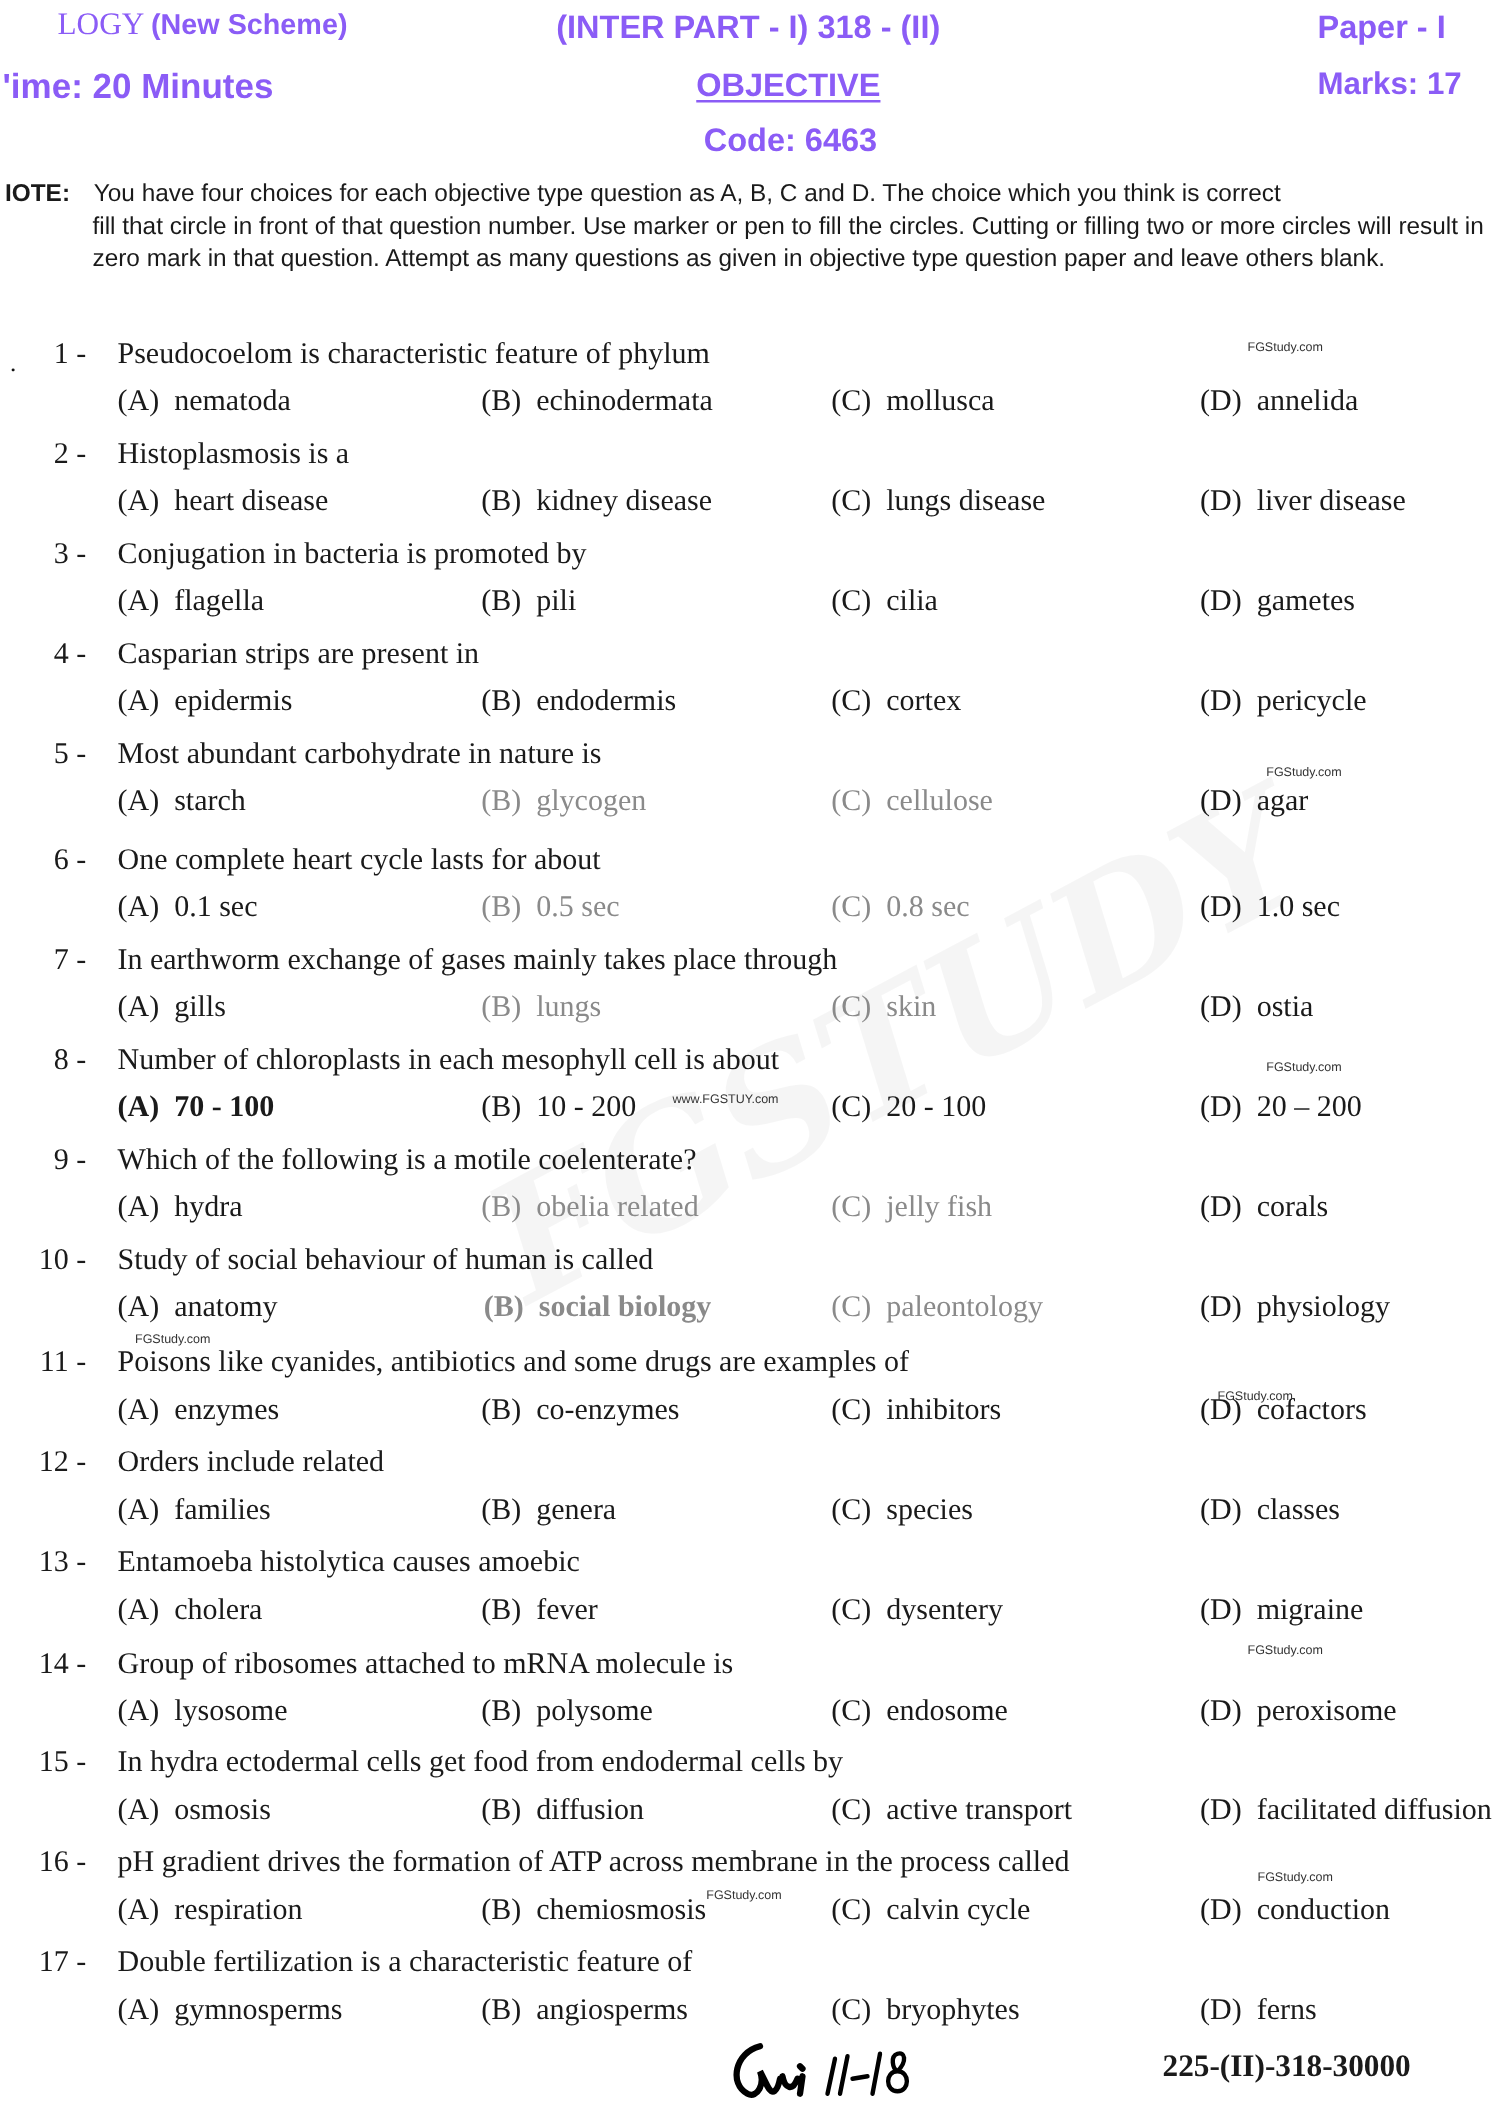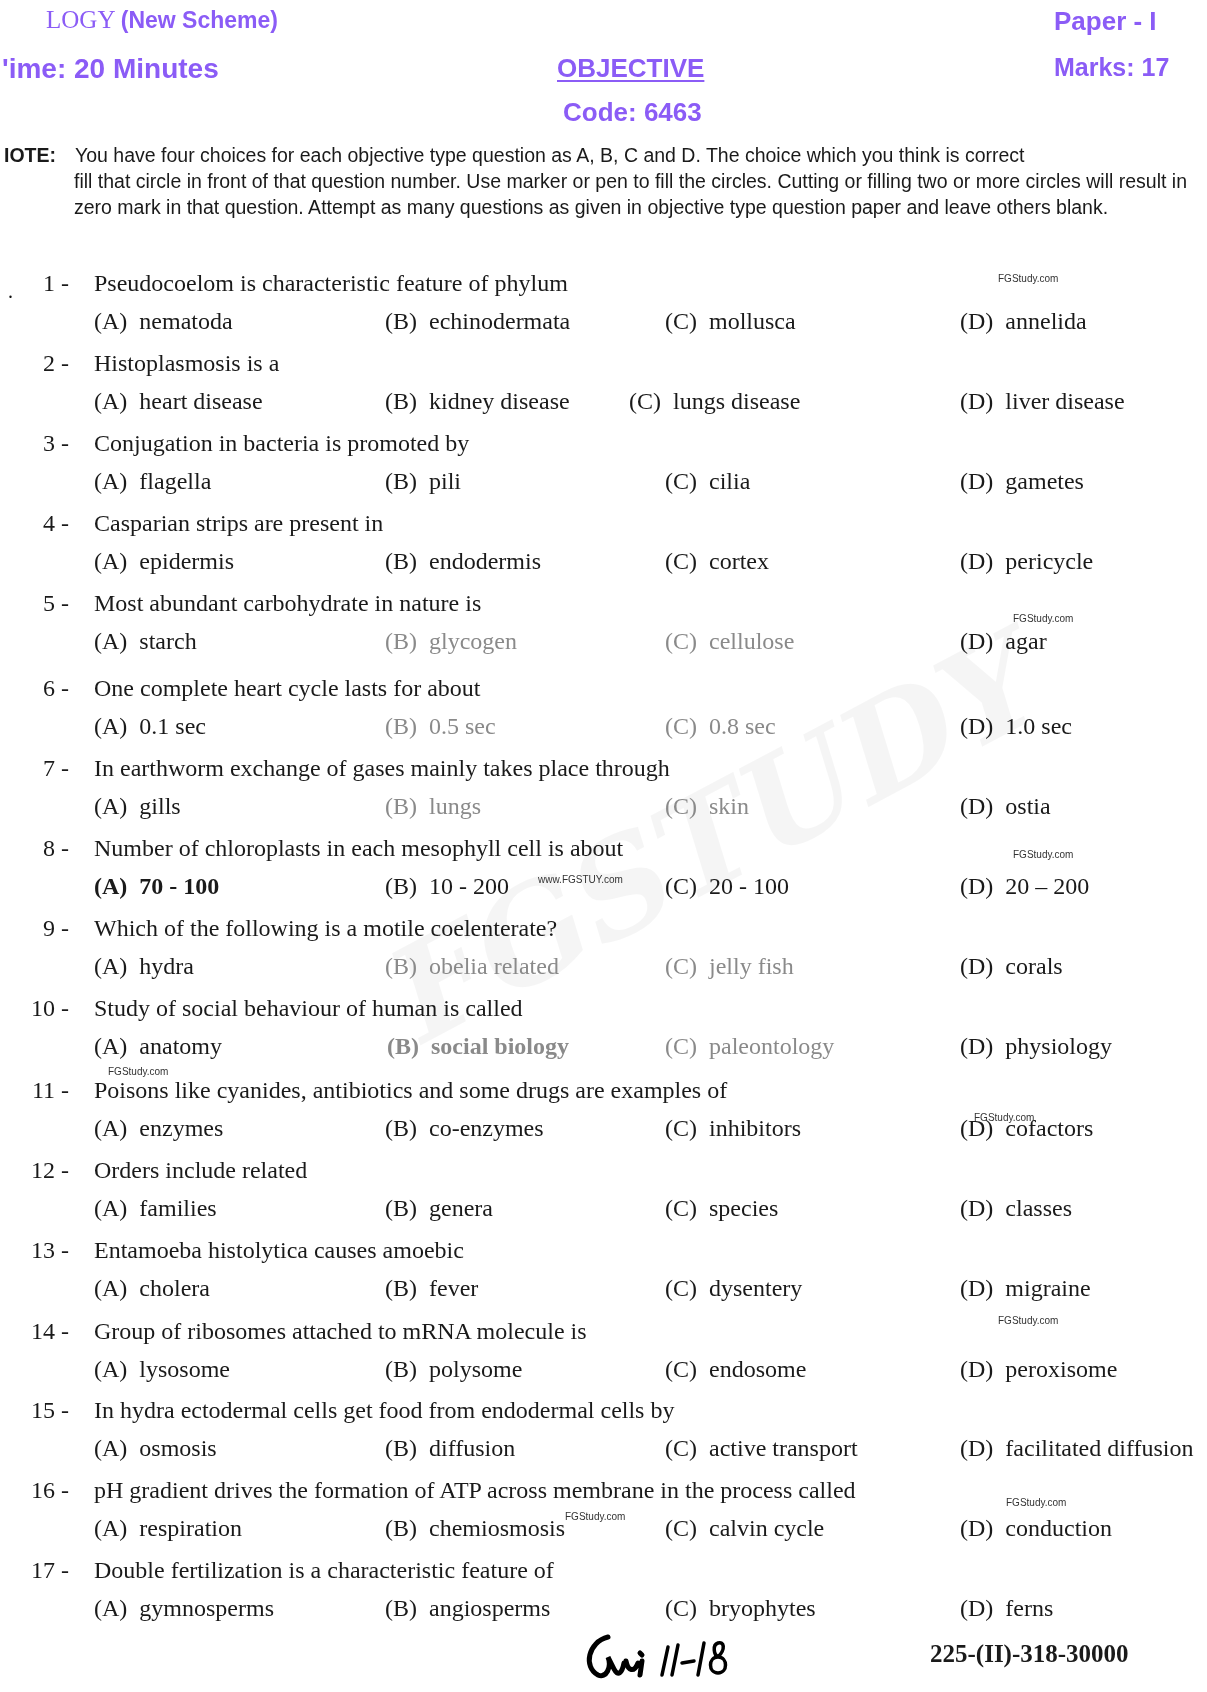--- a/index.html
+++ b/index.html
@@ -34,20 +34,21 @@
 <body>
 
 <div class="page">
 
   <div class="big-wm">FGSTUDY</div>
 
   <div class="hdr hdr-serif" style="left:46px; top:6px;">
     <span>LOGY</span>
     <span style="font-family:'Liberation Sans',sans-serif; font-weight:bold; font-size:23px;">(New Scheme)</span>
   </div>
+  <div class="hdr" style="left:445px; top:6px; font-size:26px;">(INTER  PART - I) 318 - (II)</div>
   <div class="hdr" style="left:1054px; top:6px; font-size:26px;">Paper - I</div>
 
   <div class="hdr" style="left:2px; top:53px; font-size:28px;">'ime:  20  Minutes</div>
   <div class="hdr underline" style="left:557px; top:53px; font-size:26px;">OBJECTIVE</div>
   <div class="hdr" style="left:1054px; top:53px; font-size:25px;">Marks: 17</div>
 
   <div class="hdr" style="left:563px; top:97px; font-size:26px;">Code: 6463</div>
 
   <div class="note">
     <span class="note-label">IOTE:</span>
@@ -69,21 +70,21 @@
           <div class="opt" style="left: 665px;"><span class="lbl">(C)</span><span>mollusca</span></div>
           <div class="opt" style="left: 960px;"><span class="lbl">(D)</span><span>annelida</span></div>
         </div>
       </div>
       <div class="q" style="top: 350px;">
         <span class="q-num">2 -</span>
         <span class="q-text">Histoplasmosis is a</span>
         <div class="q-opts">
           <div class="opt" style="left: 94px;"><span class="lbl">(A)</span><span>heart disease</span></div>
           <div class="opt" style="left: 385px;"><span class="lbl">(B)</span><span>kidney disease</span></div>
-          <div class="opt" style="left: 629px;"><span class="lbl">(C)</span><span>lungs disease</span></div>
+          <div class="opt" style="left: 665px;"><span class="lbl">(C)</span><span>lungs disease</span></div>
           <div class="opt" style="left: 960px;"><span class="lbl">(D)</span><span>liver disease</span></div>
         </div>
       </div>
       <div class="q" style="top: 430px;">
         <span class="q-num">3 -</span>
         <span class="q-text">Conjugation in bacteria is promoted by</span>
         <div class="q-opts">
           <div class="opt" style="left: 94px;"><span class="lbl">(A)</span><span>flagella</span></div>
           <div class="opt" style="left: 385px;"><span class="lbl">(B)</span><span>pili</span></div>
           <div class="opt" style="left: 665px;"><span class="lbl">(C)</span><span>cilia</span></div>

